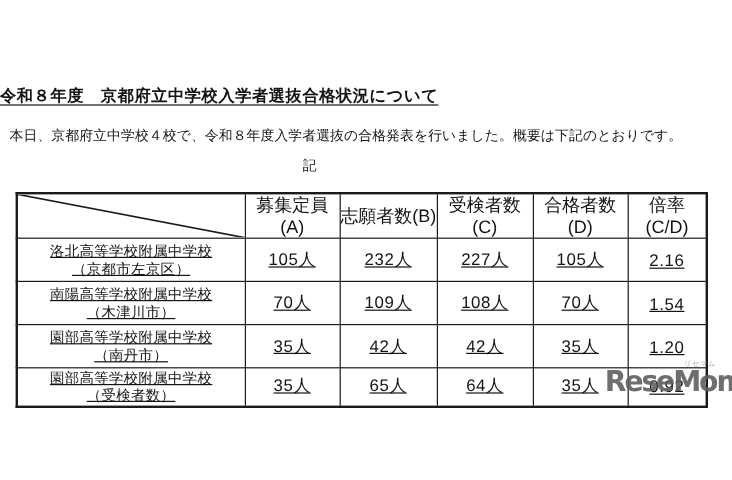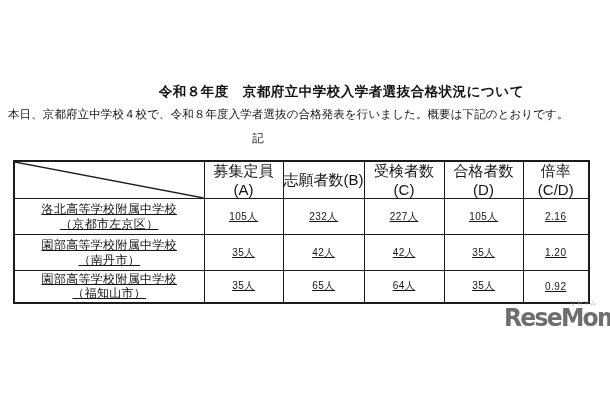--- a/index.html
+++ b/index.html
@@ -4,23 +4,23 @@
 <style>
   html,body{margin:0;padding:0;}
   body{
     width:610px;height:400px;background:#ffffff;position:relative;overflow:hidden;
     font-family:"Liberation Sans","DejaVu Sans",sans-serif;color:#141414;
     -webkit-font-smoothing:antialiased;
   }
   .page{position:absolute;inset:0;}
 
   .title{
-    position:absolute;top:71px;left:0;width:512px;margin:12px;
-    text-align:right;font-size:13.5px;font-weight:bold;letter-spacing:0.5px;
-    text-underline-offset:3px;
+    position:absolute;top:71px;left:0;width:512px;margin:0;
+    text-align:left;font-size:13.5px;font-weight:bold;letter-spacing:0.5px;
+    text-decoration:underline;text-underline-offset:3px;
   }
   .intro{
     position:absolute;top:107px;left:8px;width:596px;margin:0;
     font-size:11.5px;letter-spacing:0.1px;line-height:1.3;
   }
   .record-mark{
     position:absolute;top:131px;left:0;width:516px;
     text-align:center;font-size:11.5px;
   }
   .section{
@@ -38,21 +38,21 @@
     text-align:center;vertical-align:middle;overflow:hidden;
   }
   .results thead th{
     height:19px;font-size:15px;font-weight:normal;letter-spacing:0;
   }
   .results tbody tr{height:36px;text-decoration:underline;}
   .results tbody tr:last-child{height:32px;}
   .corner{position:relative;}
   .corner svg{position:absolute;inset:0;width:100%;height:100%;display:block;}
   td.school{font-size:12px;line-height:1.22;letter-spacing:0.3px;}
-  td.num{font-size:10px;letter-spacing:0.5px;}
+  td.num{font-size:14px;letter-spacing:0.5px;}
 
   .watermark{
     position:absolute;top:300px;left:502px;width:108px;height:36px;
     color:#5f5f5f;opacity:0.9;z-index:5;pointer-events:none;
   }
   .watermark .logo-text{
     position:absolute;top:4px;left:2px;
     font-family:"DejaVu Sans","Liberation Sans",sans-serif;
     font-weight:bold;font-size:24px;letter-spacing:-1.8px;
     transform:scaleX(0.98);transform-origin:left top;white-space:nowrap;
@@ -104,33 +104,44 @@
           <div>（京都市左京区）</div>
         </td>
         <td class="num">105人</td>
         <td class="num">232人</td>
         <td class="num">227人</td>
         <td class="num">105人</td>
         <td class="num">2.16</td>
       </tr>
       <tr>
         <td class="school">
+          <div>南陽高等学校附属中学校</div>
+          <div>（木津川市）</div>
+        </td>
+        <td class="num">70人</td>
+        <td class="num">109人</td>
+        <td class="num">108人</td>
+        <td class="num">70人</td>
+        <td class="num">1.54</td>
+      </tr>
+      <tr>
+        <td class="school">
           <div>園部高等学校附属中学校</div>
           <div>（南丹市）</div>
         </td>
         <td class="num">35人</td>
         <td class="num">42人</td>
         <td class="num">42人</td>
         <td class="num">35人</td>
         <td class="num">1.20</td>
       </tr>
       <tr>
         <td class="school">
           <div>園部高等学校附属中学校</div>
-          <div>（福知山市）</div>
+          <div>（受検者数）</div>
         </td>
         <td class="num">35人</td>
         <td class="num">65人</td>
         <td class="num">64人</td>
         <td class="num">35人</td>
         <td class="num">0.92</td>
       </tr>
     </tbody>
   </table>
 

